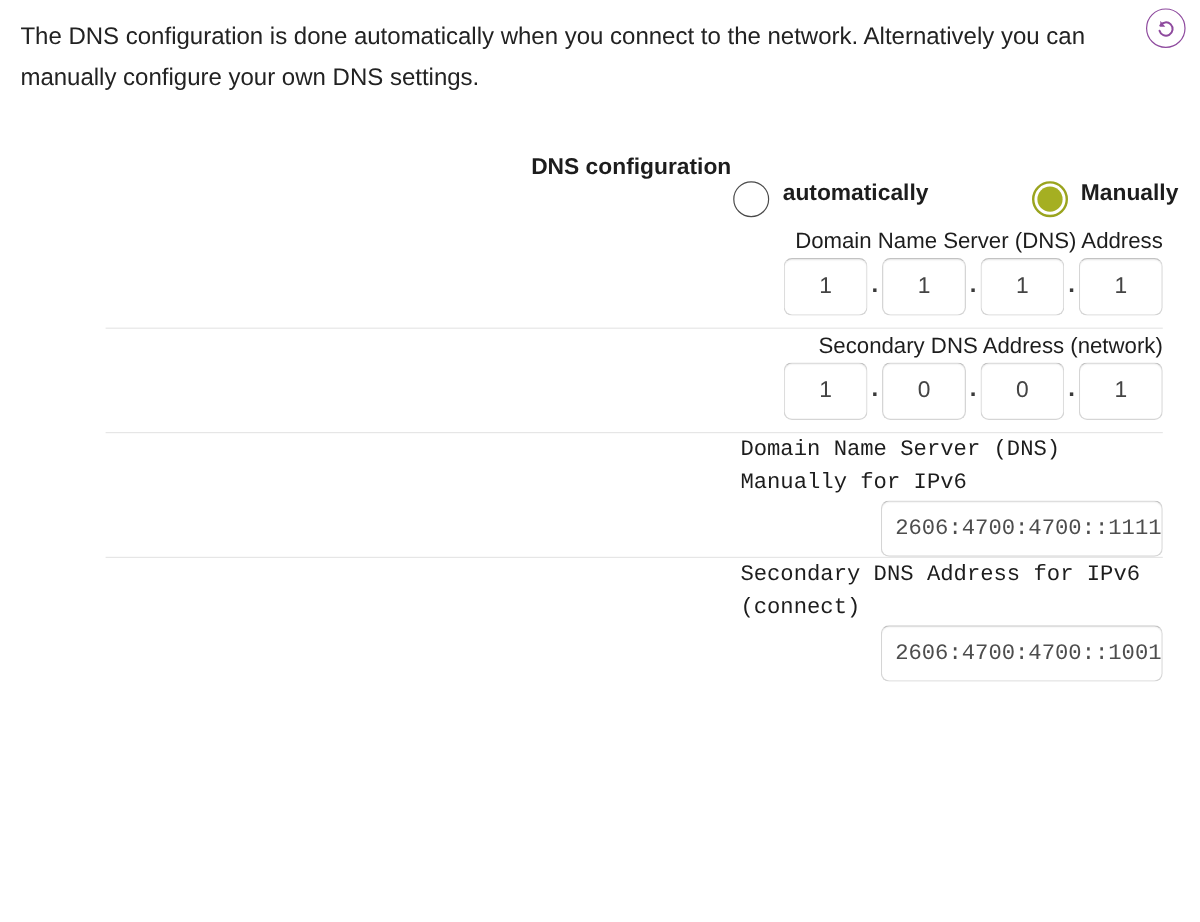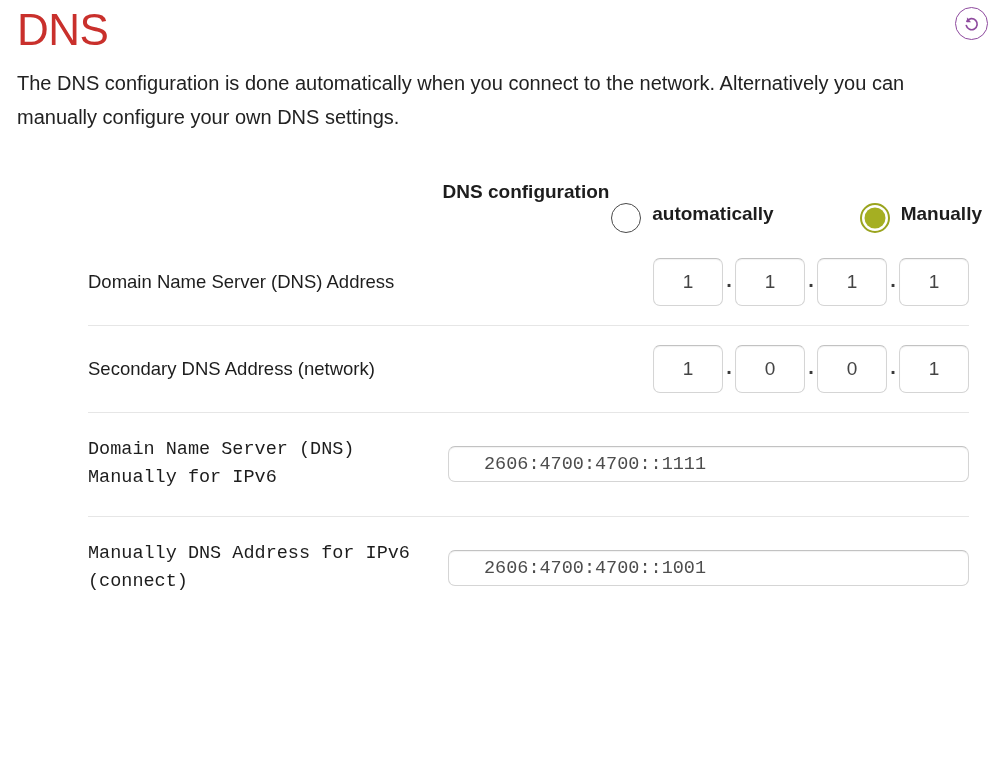--- a/index.html
+++ b/index.html
@@ -121,24 +121,25 @@
 
   .divider {
     height: 1px;
     background: #e6e6e6;
     margin-left: 88px;
     margin-right: 15px;
   }
 
   .field-row {
     display: flex;
-    align-items: center;
+    align-items: flex-end;
     padding-left: 88px;
     padding-right: 15px;
     min-height: 86px;
+    flex-direction: column;
   }
   .field-row.tall { min-height: 103px; font-family: Liberation Mono, monospace; }
 
   .field-label {
     font-size: 18.5px;
     color: #1d1d1d;
     line-height: 1.53;
     flex: 0 0 auto;
   }
   .field-label.wide { width: 352px; }
@@ -176,32 +177,31 @@
   .text-input {
     flex: 1 1 auto;
     height: 36px;
     border: 1px solid #d5d5d5;
     border-top-color: #c2c2c2;
     border-radius: 7px;
     background: #ffffff;
     box-shadow: inset 0 1px 1px rgba(0,0,0,0.055);
     display: flex;
     align-items: center;
-    padding-left: 35px;
+    padding-left: 11px;
     font-size: 18.5px;
     color: #4d4d4d;
     box-sizing: border-box;
     margin-left: 8px;
   }
 </style>
 </head>
 <body>
 
 <div class="header">
-  <h1 class="page-title">DNS</h1>
   <div class="reset-icon-btn">
     <span>
       <svg width="19" height="19" viewBox="0 0 24 24" fill="none" stroke="#8e4a9e" stroke-width="2.1" stroke-linecap="round" stroke-linejoin="round">
         <path d="M6.2 9.2 A7 7 0 1 1 5.4 14.6"></path>
         <polygon points="6.2,4.2 6.2,10.4 11.4,10.4" fill="#8e4a9e" stroke="none"></polygon>
       </svg>
     </span>
   </div>
 </div>
 
@@ -261,19 +261,19 @@
       <div>Domain Name Server (DNS)</div>
       <div>Manually for IPv6</div>
     </div>
     <div class="text-input">2606:4700:4700::1111</div>
   </div>
 
   <div class="divider"></div>
 
   <div class="field-row tall">
     <div class="field-label wide">
-      <div>Manually DNS Address for IPv6</div>
+      <div>Secondary DNS Address for IPv6</div>
       <div>(connect)</div>
     </div>
     <div class="text-input">2606:4700:4700::1001</div>
   </div>
 
 </div>
 
 </body></html>

